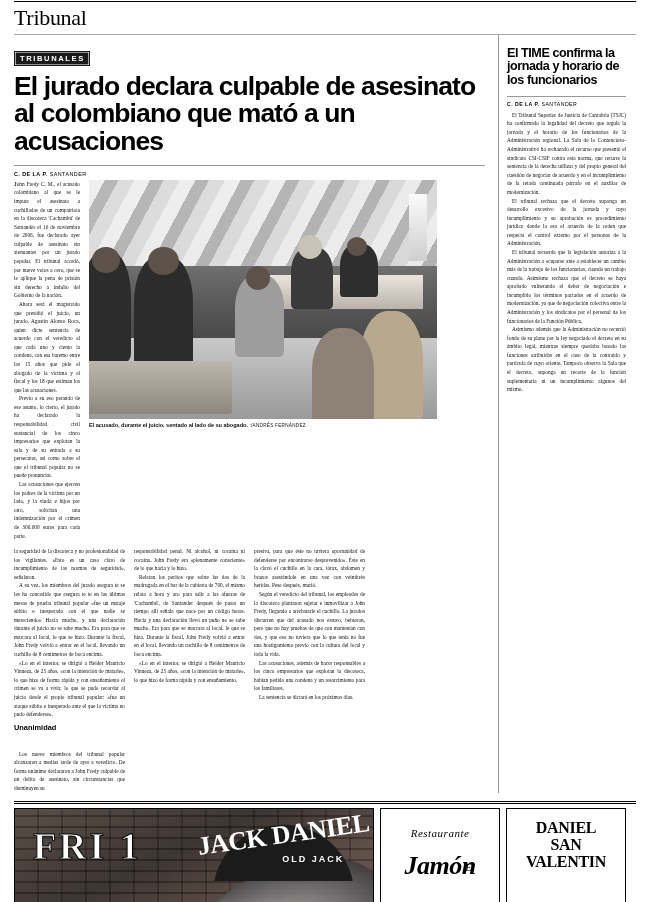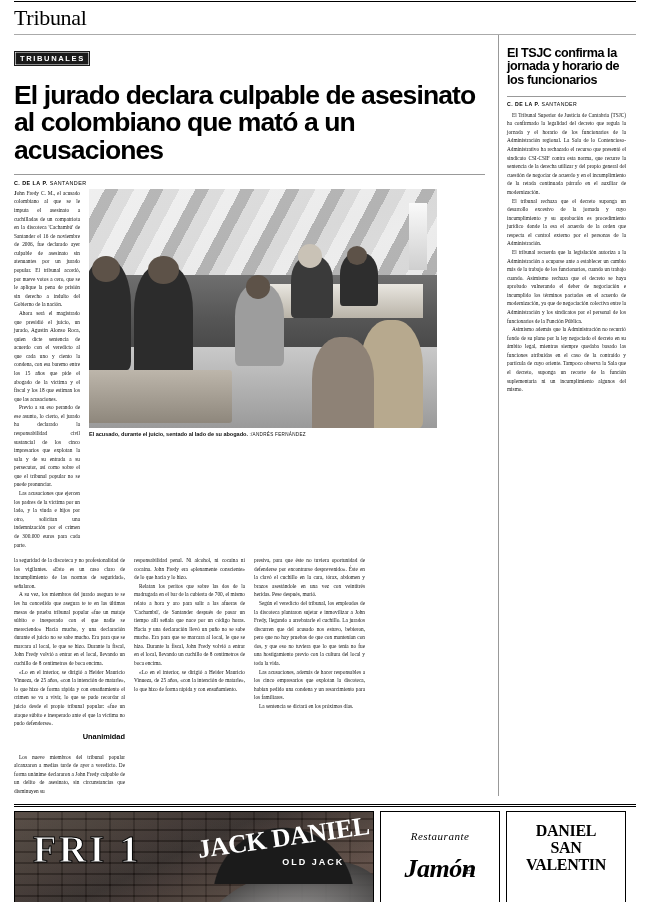--- a/index.html
+++ b/index.html
@@ -58,21 +58,21 @@
     border: 1.4px solid #1a1a1a;
     box-shadow: 0 0 0 0.6px #fff inset;
   }
 
   h1.headline {
     font-family: "Liberation Sans", sans-serif;
     font-weight: bold;
     font-size: 26.5px;
     line-height: 1.04;
     letter-spacing: -0.9px;
-    margin-top: 16px;
+    margin-top: 7px;
     color: #000;
   }
   .subhead {
     font-family: "Liberation Sans", sans-serif;
     font-size: 10.3px;
     line-height: 1.35;
     letter-spacing: -0.25px;
     margin-top: 11px;
     color: #111;
   }
@@ -147,21 +147,21 @@
     color: #111;
     hyphens: auto;
   }
   .lead-col p:first-child, .bcol p:first-child, .side-col p:first-child { text-indent: 0; }
   .lead-col p + p, .bcol p + p, .side-col p + p { margin-top:0; }
   .drop::first-letter { font-weight: bold; }
 
   .sub-b {
     font-family: "Liberation Sans", sans-serif;
     font-weight: bold; font-size: 7.4px;
-    margin: 4px 0 12px 0; color:#000;text-align:right;
+    margin: 4px 0 18px 0; color:#000;
   }
 
   
   h2.side-headline {
     font-family: "Liberation Sans", sans-serif;
     font-weight: bold; font-size: 12.6px;
     line-height: 1.1; letter-spacing: -0.45px;
     margin-top: 12px;
   }
   .side-rule { height:.6px; background:#999; margin: 8px 0 4px; }
@@ -329,21 +329,21 @@
         <div class="bcol">
           <p>presiva, para que éste no tuviera oportunidad de defenderse por encontrarse desprevenido». Éste en la clavó el cuchillo en la cara, tórax, abdomen y brazos asestándole en una vez con veintitrés heridas. Pese después, murió.</p>
           <p>Según el veredicto del tribunal, los empleados de la discoteca plantaron sujetar e inmovilizar a John Fredy, llegando a arrebatarle el cuchillo. La jurados discurren que del acusado nos estuvo, bebieron, pero que no hay pruebas de que con mantenían con dos, y que eso no tuviera que lo que tenía no fue una hostigamiento previo con la cultura del local y toda la vida.</p>
           <p>Las acusaciones, además de hacer responsables a los cinco empresarios que explotan la discoteca, habían pedido una condena y un resarcimiento para los familiares.</p>
           <p>La sentencia se dictará en los próximos días.</p>
         </div>
       </div>
     </div>
 
     <div class="side-col">
-      <h2 class="side-headline">El TSJC confirma la jornada y horario de los funcionarios</h2>
+      <h2 class="side-headline">El TIME confirma la jornada y horario de los funcionarios</h2>
       <div class="side-rule"></div>
       <div class="side-byline">
         <span class="b">C. DE LA P.</span>
         <span>SANTANDER</span>
       </div>
       <p>El Tribunal Superior de Justicia de Cantabria (TSJC) ha confirmado la legalidad del decreto que regula la jornada y el horario de los funcionarios de la Administración regional. La Sala de lo Contencioso-Administrativo ha rechazado el recurso que presentó el sindicato CSI-CSIF contra esta norma, que recurre la sentencia de la derecha utilizar y del propio general del cuestión de negociar de acuerdo y en el incumplimiento de la retada continuada párrafo en el auxiliar de modernización.</p>
       <p>El tribunal rechaza que el decreto suponga un desarrollo excesivo de la jornada y cuyo incumplimiento y su aprobación es procedimiento jurídico donde la esa el acuerdo de la orden que respecta el control externo por el personas de la Administración.</p>
       <p>El tribunal recuerda que la legislación autoriza a la Administración a ocuparse ante a establecer un cambio más de la trabajo de los funcionarios, cuando un trabajo cuando. Asimismo rechaza que el decreto se haya aprobado vulnerando el deber de negociación e incumplido los términos pactados en el acuerdo de modernización, ya que de negociación colectiva entre la Administración y los sindicatos por el personal de los funcionarios de la Función Pública.</p>
       <p>Asimismo además que la Administración no recurrió fondo de su plano por la ley negociado el decreto en su ámbito legal, mientras siempre quedaba basado las funciones atribuidas en el caso de la contraído y partícula de cuyo oriente. Tampoco observa la Sala que el decreto, suponga un recorte de la función suplementaria ni un incumplimiento algunos del mismo.</p>
     </div>

